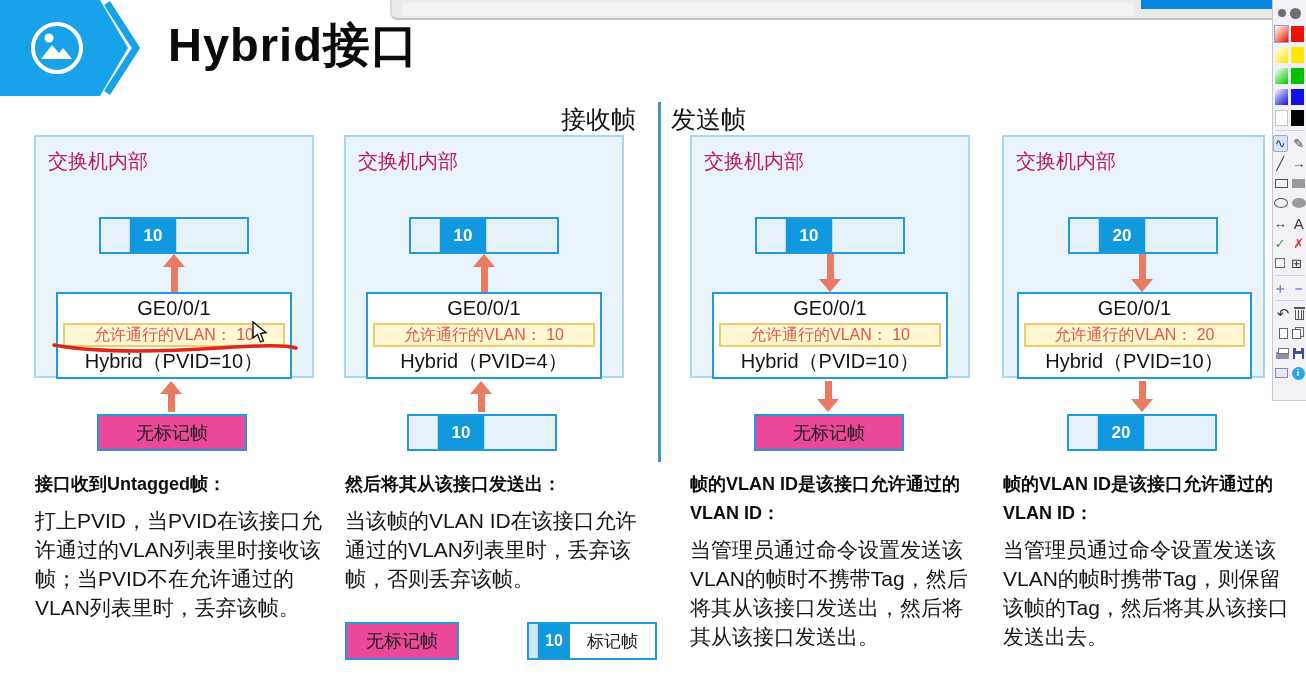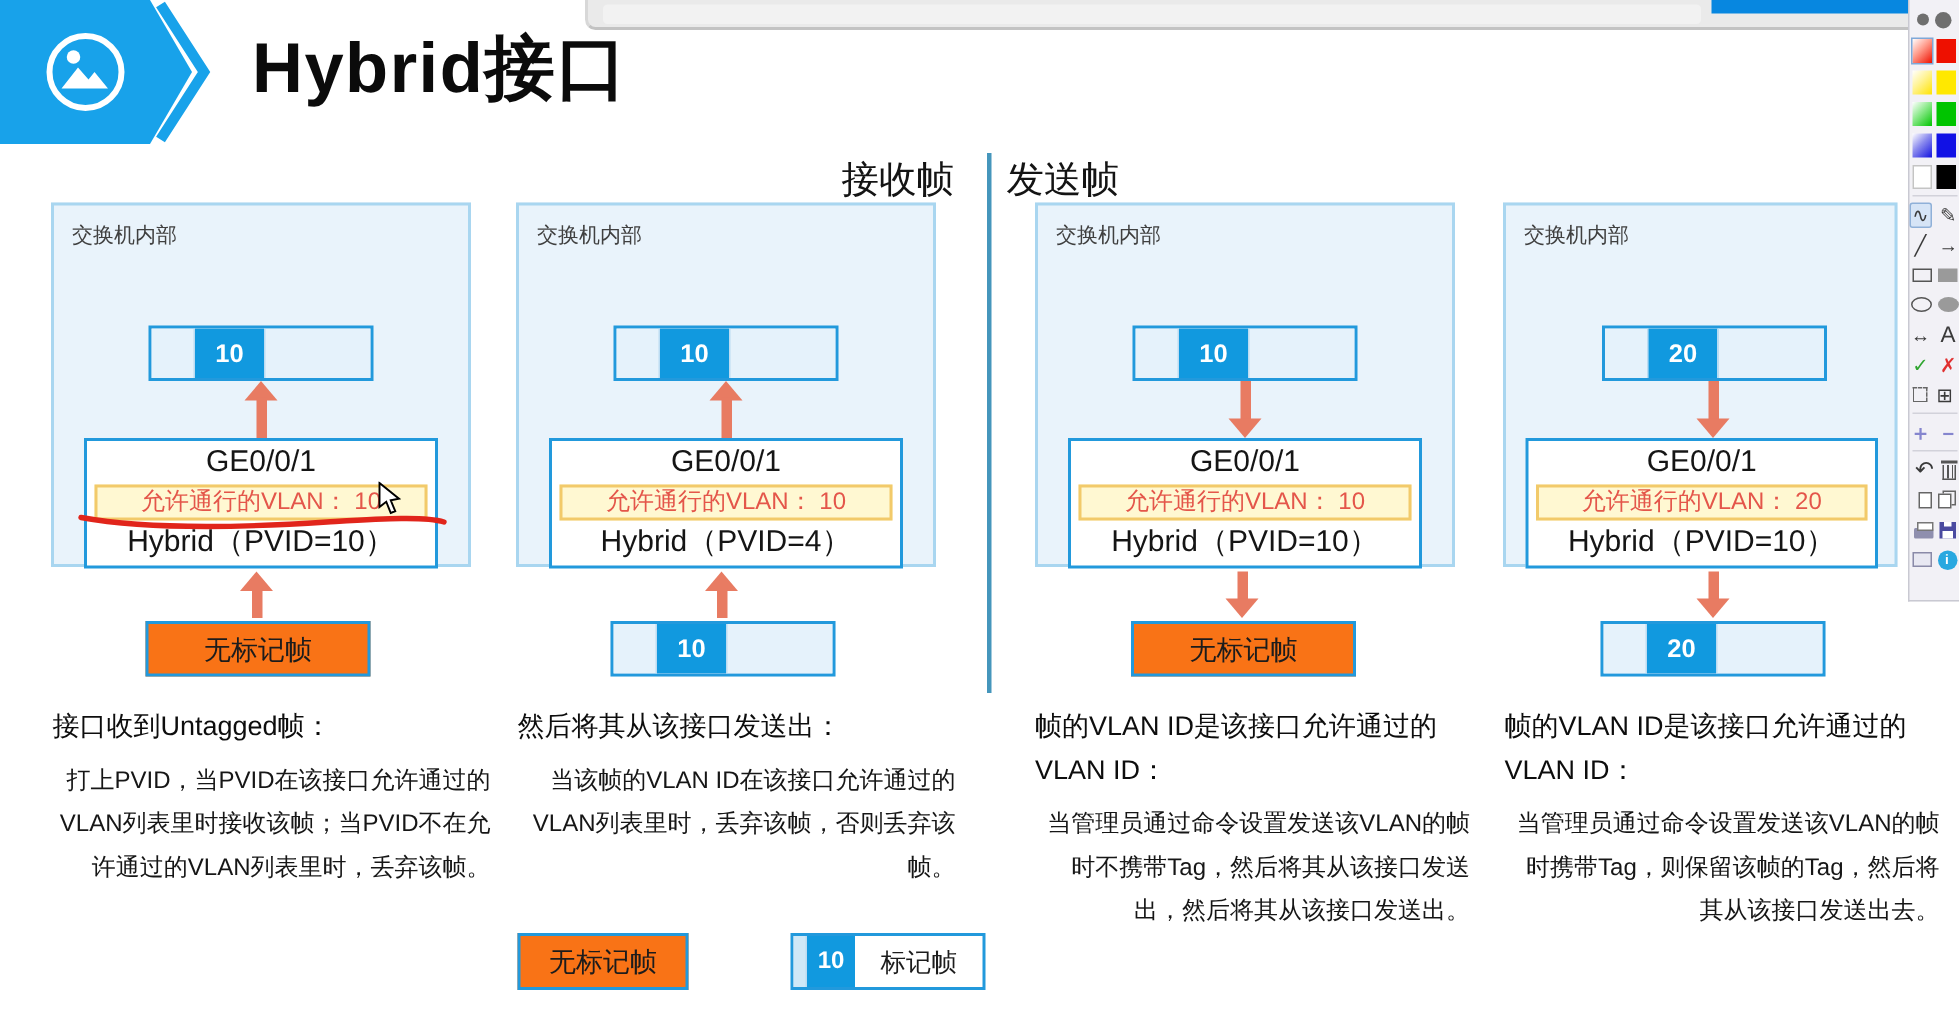--- a/index.html
+++ b/index.html
@@ -20,21 +20,21 @@
   
   .sec-label { position:absolute; top:103px; font-size:25px; color:#141414; }
   .sec-recv { left:561px; }
   .sec-send { left:671px; }
   .divider { position:absolute; left:658px; top:102px; width:3px; height:360px; background:#4596bc; }
 
   
   .panel { position:absolute; top:135px; height:243px; width:280px;
     background:#e9f3fb; border:2px solid #a9d6f0; }
   .p1 { left:34px; } .p2 { left:344px; } .p3 { left:690px; } .p4 { left:1002px; width:263px; }
-  .plabel { position:absolute; left:12px; top:11px; font-size:14px; color:#404040; }
+  .plabel { position:absolute; left:12px; top:11px; font-size:20px; color:#be185d; }
 
   .frame { position:absolute; display:flex; border:2px solid #2299dc; background:#e5f2fb; overflow:hidden; }
   .frame-top { left:63px; top:80px; width:150px; height:37px; }
   .p4 .frame-top { left:64px; }
   .seg-l { width:29px; background:#e5f2fb; border-right:1px solid #bcdcf2; }
   .seg-tag { width:46px; background:#1199df; color:#fff; font-size:17px; font-weight:bold;
     display:flex; align-items:center; justify-content:center; }
   .seg-r { flex:1; background:#e5f2fb; border-left:1px solid #bcdcf2; }
 
   .portbox { position:absolute; left:20px; right:20px; top:155px; height:87px; background:#fff;
@@ -50,28 +50,28 @@
   .arr .stem { position:absolute; left:7.5px; width:7px; background:#e87b62; }
   .arr .head { position:absolute; left:0; width:0; height:0; }
   .arr-up .stem { top:11px; bottom:0; }
   .arr-up .head { top:0; border-left:11px solid transparent; border-right:11px solid transparent; border-bottom:13px solid #e87b62; }
   .arr-dn .stem { top:0; bottom:11px; }
   .arr-dn .head { bottom:0; border-left:11px solid transparent; border-right:11px solid transparent; border-top:13px solid #e87b62; }
   .arr-mid { top:117px; height:38px; left:127px; }
 
   .below-arr { top:381px; height:31px; }
   .below-box { position:absolute; top:414px; width:150px; height:37px; }
-  .untag-box { background:#f97316; border:2px solid #2299dc; display:flex; align-items:center; justify-content:center;
+  .untag-box { background:#ec4899; border:2px solid #2299dc; display:flex; align-items:center; justify-content:center;
     font-size:18px; color:#1c1c1c; }
 
   
   .note { position:absolute; top:470px; width:292px; color:#161616; }
   .n1 { left:35px; } .n2 { left:345px; } .n3 { left:690px; width:290px; } .n4 { left:1003px; width:290px; }
-  .note h3 { font-size:18px; font-weight:400; line-height:29px; color:#0d0d0d; }
-  .note p { margin-top:7px; font-size:16px; line-height:29px;text-align:right; }
+  .note h3 { font-size:18px; font-weight:700; line-height:29px; color:#0d0d0d; }
+  .note p { margin-top:7px; font-size:21px; line-height:29px; }
 
   
   .legend-untag { position:absolute; left:345px; top:622px; width:114px; height:38px; }
   .legend-tag { position:absolute; left:527px; top:622px; width:130px; height:38px; background:#fff;
     border:2px solid #2299dc; display:flex; align-items:stretch; overflow:hidden; }
   .lt-strip { width:9px; background:#cfe8f7; border-right:1px solid #bcdcf2; }
   .lt-tag { width:32px; background:#1199df; color:#fff; font-size:16px; font-weight:bold;
     display:flex; align-items:center; justify-content:center; }
   .lt-label { flex:1; display:flex; align-items:center; justify-content:center; font-size:17px; color:#1c1c1c; }
 

